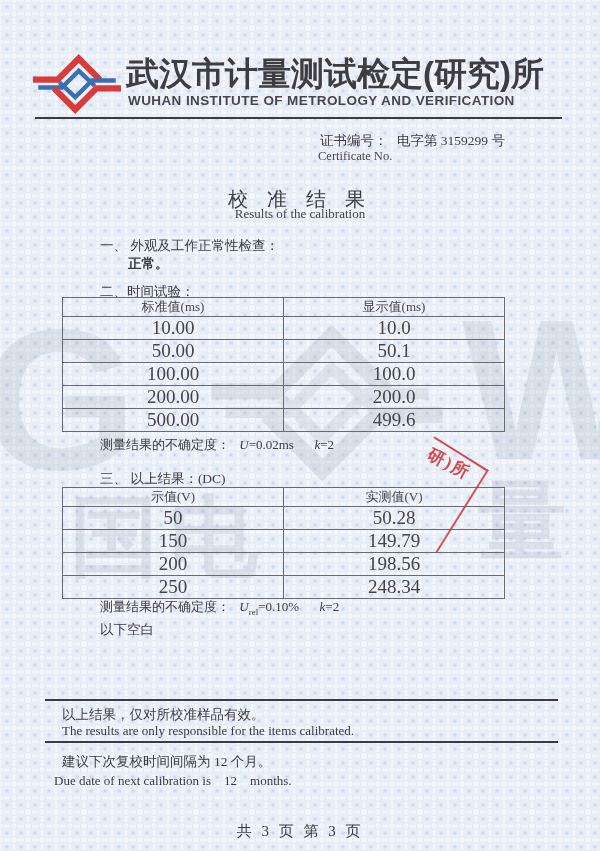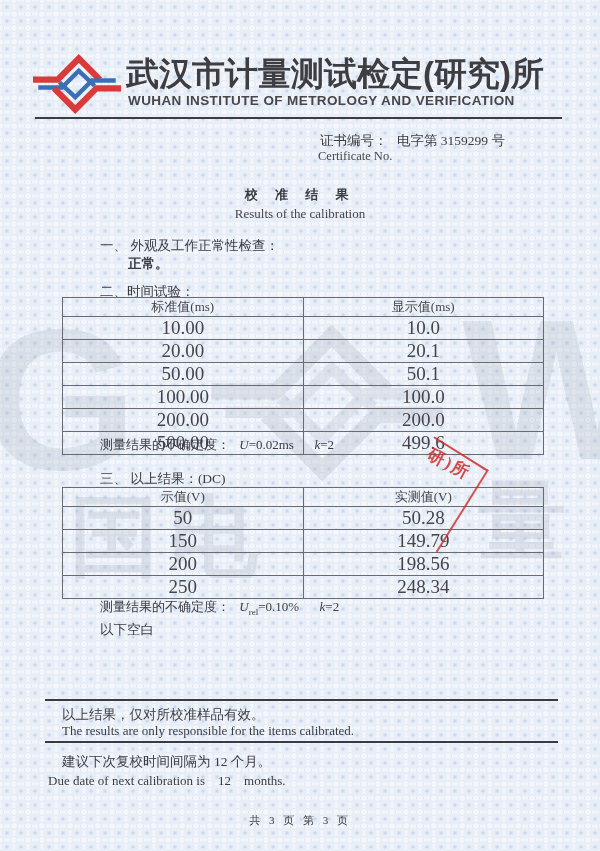--- a/index.html
+++ b/index.html
@@ -18,40 +18,40 @@
   .wm{color:rgba(148,158,175,0.20);font-family:"Liberation Sans",sans-serif;font-weight:bold;pointer-events:none;}
   .wm-letter{font-size:200px;line-height:1;}
   .wm-block{font-size:88px;letter-spacing:12px;color:rgba(150,160,178,0.22);}
   .wm-logo{opacity:0.35;}
   
   .org-cn{font-family:"Liberation Sans","DejaVu Sans",sans-serif;font-weight:bold;font-size:33px;color:#3d3d42;letter-spacing:0px;white-space:nowrap;}
   .org-en{font-family:"Liberation Sans","DejaVu Sans",sans-serif;font-weight:bold;font-size:13.5px;color:#46464c;letter-spacing:0.4px;white-space:nowrap;}
   .header-rule{height:2px;background:#3b3b40;}
   .cert-line{font-size:13.5px;color:#3b3b42;white-space:nowrap;}
   .cert-en{font-size:12.5px;color:#46464c;}
-  .doc-title{font-size:13px;font-weight:bold;letter-spacing:7px;color:#3b3b42;white-space:nowrap;}
+  .doc-title{font-size:20px;font-weight:normal;letter-spacing:7px;color:#3b3b42;white-space:nowrap;}
   .doc-title-en{font-size:13px;color:#46464c;}
   
   .b-text{font-size:13.5px;color:#3b3b42;white-space:nowrap;}
   .note-text{font-size:13px;color:#3b3b42;white-space:nowrap;}
   .note-text i{font-family:"Liberation Serif",serif;}
   .note-gap{display:inline-block;width:14px;}
   sub{font-size:9px;}
   
-  table.res{border-collapse:collapse;width:482px;table-layout:fixed;}
+  table.res{border-collapse:collapse;width:443px;table-layout:fixed;}
   table.res th, table.res td{border:1px solid #6a6a72;height:18px;text-align:center;font-size:19px;color:#44444a;font-weight:normal;padding:0;}
   table.res th{font-size:13px;}
   
   .stamp{width:62px;height:95px;border-top:2.5px solid rgba(205,45,45,0.85);border-right:2.5px solid rgba(205,45,45,0.8);transform:rotate(32deg);}
   .stamp-chars{position:absolute;top:2px;left:4px;color:rgba(205,45,45,0.85);font-size:17px;font-weight:bold;letter-spacing:2px;white-space:nowrap;transform:rotate(-4deg);}
   
   .f-rule{height:1.6px;background:#3a3a40;}
   .f-cn{font-size:13.5px;color:#3b3b42;white-space:nowrap;}
   .f-en{font-size:13px;color:#3b3b42;white-space:nowrap;}
-  .page-num{font-size:11px;color:#3b3b42;letter-spacing:3px;white-space:nowrap;}
+  .page-num{font-size:15px;color:#3b3b42;letter-spacing:3px;white-space:nowrap;margin-top:9px;}
 </style>
 </head>
 <body>
 
 <div class="page">
 
   <div class="abs wm wm-letter" style="left:-18px;top:300px;">G</div>
   <div class="abs wm wm-letter" style="left:462px;top:290px;">W</div>
   <div class="abs wm wm-block" style="left:70px;top:478px;">国电</div>
   <div class="abs wm wm-block" style="left:478px;top:462px;">量</div>
@@ -93,24 +93,20 @@
     <thead>
       <tr>
           <th>标准值(ms)</th>
           <th>显示值(ms)</th>
         </tr>
     </thead>
     <tbody>
         <tr>
           <td>10.00</td>
           <td>10.0</td>
-        </tr>
-        <tr>
-          <td>20.00</td>
-          <td>20.1</td>
         </tr>
         <tr>
           <td>50.00</td>
           <td>50.1</td>
         </tr>
         <tr>
           <td>100.00</td>
           <td>100.0</td>
         </tr>
         <tr>
@@ -167,16 +163,16 @@
 
   <div class="abs stamp" style="left:404px;top:446px;">
     <div class="stamp-chars">研)所</div>
   </div>
 
   <div class="abs f-rule" style="left:45px;top:699px;width:513px;"></div>
   <div class="abs f-cn" style="left:62px;top:706px;">以上结果，仅对所校准样品有效。</div>
   <div class="abs f-en" style="left:62px;top:723px;">The results are only responsible for the items calibrated.</div>
   <div class="abs f-rule" style="left:45px;top:741px;width:513px;"></div>
   <div class="abs f-cn" style="left:62px;top:753px;">建议下次复校时间间隔为 12 个月。</div>
-  <div class="abs f-en" style="left:48px;top:772px;">Due date of next calibration is　12　months.</div>
+  <div class="abs f-en" style="left:54px;top:772px;">Due date of next calibration is　12　months.</div>
   <div class="abs page-num" style="left:0;top:813px;width:600px;text-align:center;">共 3 页 第 3 页</div>
 
 </div>
 
 </body></html>

